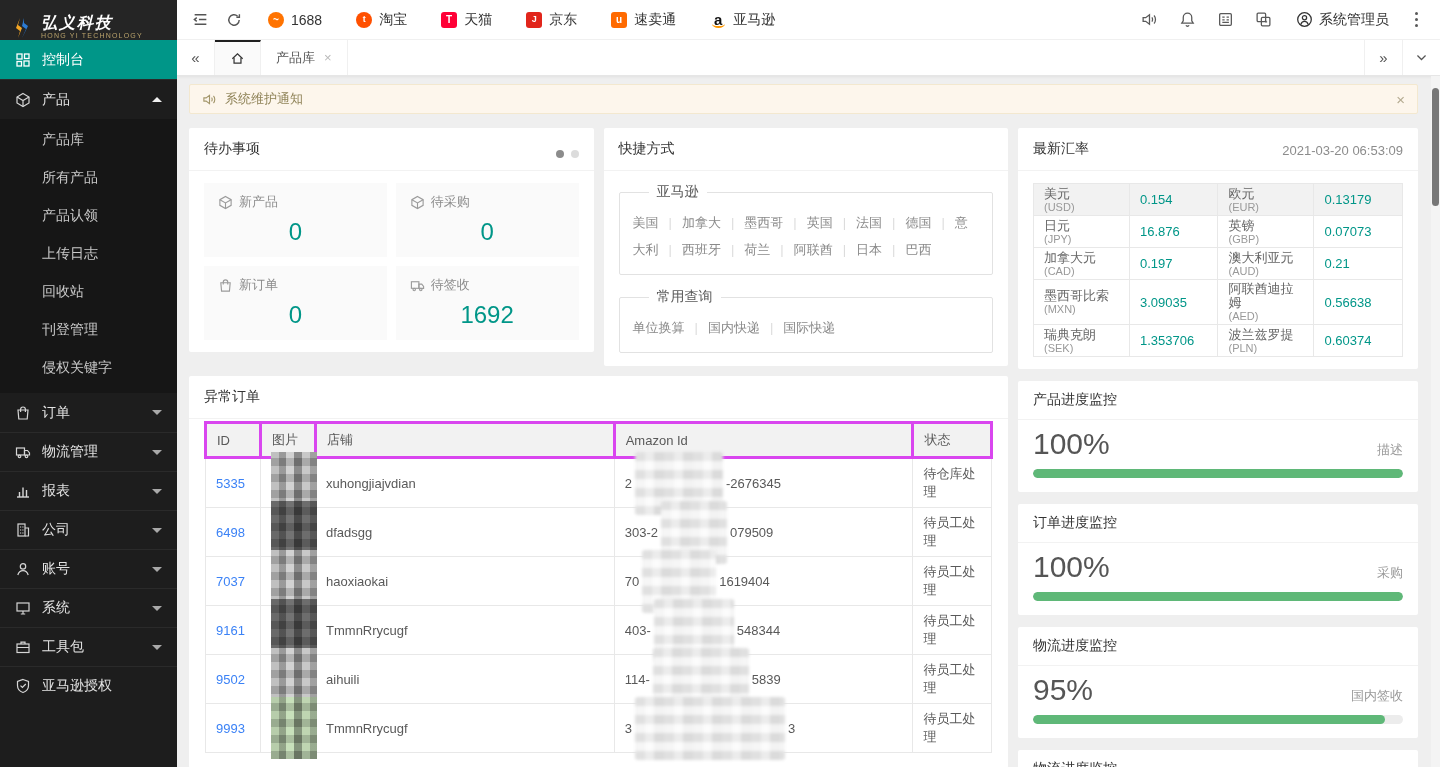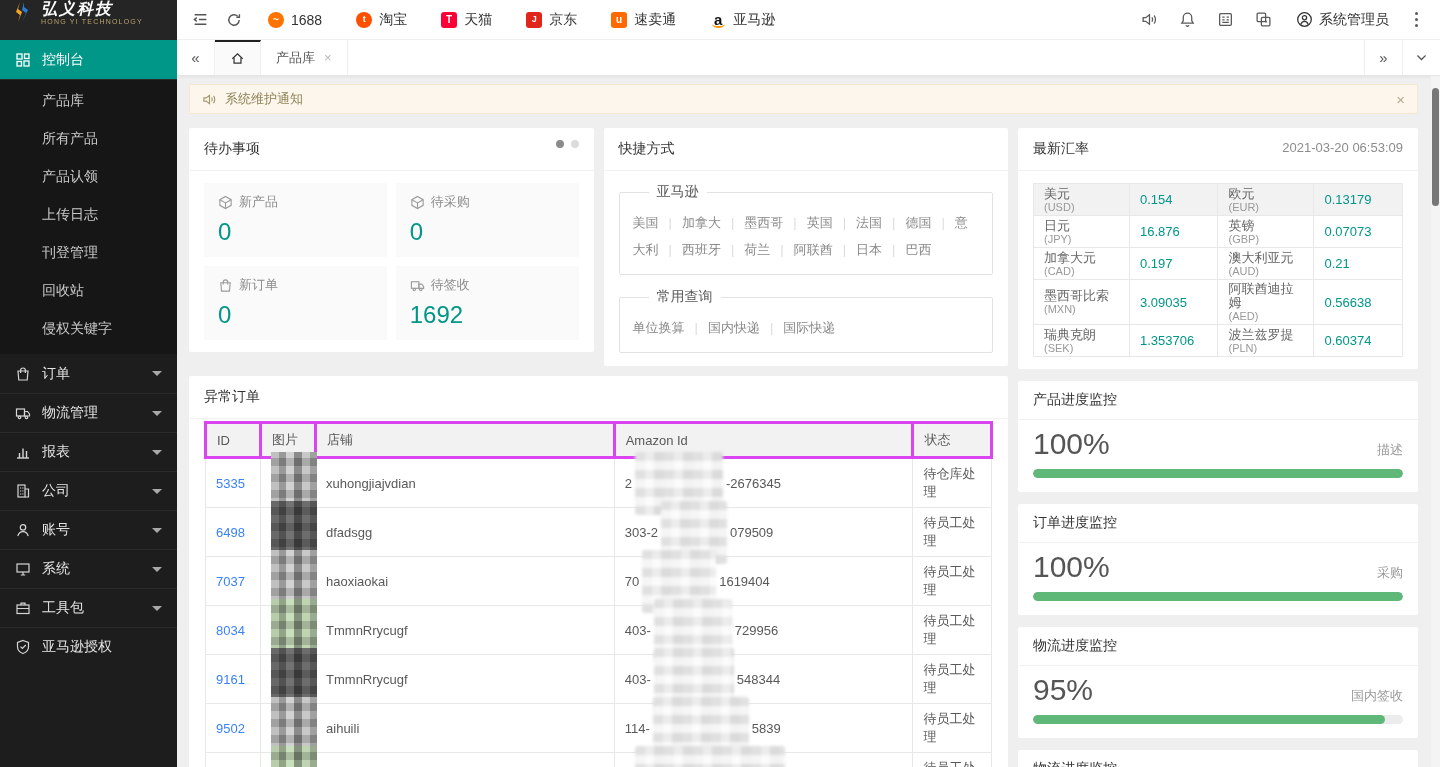--- a/index.html
+++ b/index.html
@@ -3,21 +3,21 @@
 <meta charset="utf-8">
 <style>
   * { box-sizing: border-box; margin: 0; padding: 0; }
   html,body { width:1440px; height:767px; overflow:hidden; }
   body { font-family:"Liberation Sans","DejaVu Sans",sans-serif; background:#efefef; color:#333; font-size:13px; }
   .app { display:flex; width:100%; height:100%; }
   svg { display:block; }
 
   
   .sidebar { width:177px; flex-shrink:0; background:#1d1d1d; display:flex; flex-direction:column; overflow:hidden; }
-  .logo { height:40px; background:#252525; display:flex; align-items:flex-start; gap:7px; padding:0 10px; cursor:pointer; }
+  .logo { height:40px; background:#252525; display:flex; align-items:flex-end; gap:7px; padding:0 10px; cursor:pointer; }
   .logo-txt .cn { color:#fff; font-size:16px; font-weight:bold; font-style:italic; letter-spacing:2px; line-height:17px; }
   .logo-txt .en { color:#b9a26b; font-size:7px; letter-spacing:1.2px; line-height:9px; }
   .menu { flex:1; overflow:hidden; }
   .menu-item { height:39px; display:flex; align-items:center; gap:11px; padding:0 15px; font-size:14px; color:#e3e3e3; cursor:pointer; position:relative; }
   .menu-item + .menu-item, .menu-group { border-top:1px solid rgba(255,255,255,.06); }
   .menu-item.active { background:#009688; color:#fff; }
   .menu-item .mi { width:16px; height:16px; color:#d6d6d6; flex-shrink:0; }
   .menu-item.active .mi { color:#fff; }
   .caret { margin-left:auto; width:0; height:0; border-left:5px solid transparent; border-right:5px solid transparent; }
   .caret.down { border-top:5px solid #a9a9a9; }
@@ -59,30 +59,30 @@
   
   .content { flex:1; padding:8px 22px 0 12px; overflow:hidden; position:relative; }
   .notice { height:30px; background:#fdf6ec; border:1px solid #f3e8cf; border-radius:2px; display:flex; align-items:center; gap:8px; padding:0 12px; color:#8f8358; margin-bottom:14px; }
   .notice .n-ico { width:15px; height:15px; color:#a3966a; }
   .notice .x { margin-left:auto; color:#b4ab90; font-size:15px; cursor:pointer; }
 
   .cols { display:flex; gap:10px; }
   .col-left { flex:1; min-width:0; }
   .col-right { width:400px; flex-shrink:0; }
   .panel { background:#fff; border-radius:2px; }
-  .panel-h { display:flex; align-items:flex-start; padding:12px 15px; border-bottom:1px solid #f2f2f2; font-size:14px; color:#333; }
+  .panel-h { display:flex; align-items:flex-end; padding:12px 15px; border-bottom:1px solid #f2f2f2; font-size:14px; color:#333; }
   .row-top { display:flex; gap:10px; align-items:flex-start; margin-bottom:10px; }
   .row-top .panel { flex:1; min-width:0; }
 
   
   .dots { margin-left:auto; display:flex; gap:7px; }
   .dot { width:8px; height:8px; border-radius:50%; background:#dcdcdc; cursor:pointer; }
   .dot.on { background:#8c8c8c; }
   .todo-grid { display:grid; grid-template-columns:1fr 1fr; gap:9px; padding:12px 15px; }
-  .todo-card { background:#fafafa; padding:10px 14px 11px; }
+  .todo-card { background:#fafafa; padding:10px 14px 11px;text-align:center; }
   .todo-label { display:flex; align-items:center; gap:6px; color:#8c8c8c; font-size:13px; }
   .todo-label .ti { width:15px; height:15px; color:#9b9b9b; }
   .todo-value { color:#009688; font-size:24px; line-height:28px; margin-top:7px; }
 
   
   .sc-body { padding:12px 15px 13px; }
   .sc-group { border:1px solid #e2e2e2; border-radius:2px; padding:6px 13px 11px; }
   .sc-group + .sc-group { margin-top:13px; }
   .sc-legend { font-size:14px; color:#595959; padding:0 8px; margin-left:16px; }
   .sc-links { font-size:13px; color:#8a8a8a; line-height:27px; padding-top:2px; }
@@ -162,27 +162,37 @@
               <rect x="2" y="2" width="5" height="5"></rect>
               <rect x="9.5" y="2" width="4.5" height="4.5"></rect>
               <rect x="2" y="9.5" width="4.5" height="4.5"></rect>
               <rect x="9" y="9" width="5" height="5"></rect>
             </svg>
           </span>
         <span>控制台</span>
       </div>
 
       <div class="menu-group">
+        <div class="menu-item">
+          <span class="mi">
+              <svg viewBox="0 0 16 16" fill="none" stroke="currentColor" stroke-width="1.2">
+                <path d="M8 1.5 14 5v6L8 14.5 2 11V5z"></path>
+                <path d="M2 5l6 3.5L14 5M8 8.5v6"></path>
+              </svg>
+            </span>
+          <span>产品</span>
+          <i class="caret up"></i>
+        </div>
         <div class="submenu">
           <a class="sub-item">产品库</a>
           <a class="sub-item">所有产品</a>
           <a class="sub-item">产品认领</a>
           <a class="sub-item">上传日志</a>
+          <a class="sub-item">回收站</a>
           <a class="sub-item">刊登管理</a>
-          <a class="sub-item">回收站</a>
           <a class="sub-item">侵权关键字</a>
         </div>
       </div>
 
       <div class="menu-item">
         <span class="mi">
             <svg viewBox="0 0 16 16" fill="none" stroke="currentColor" stroke-width="1.2">
               <path d="M3 5h10l-.8 9H3.8z"></path>
               <path d="M5.6 7V4.4a2.4 2.4 0 0 1 4.8 0V7"></path>
             </svg>
@@ -508,29 +518,20 @@
                   <tr>
                     <td><span class="oid">7037</span></td>
                     <td class="img-cell">
                         <div class="mosaic" data-variant="light"></div>
                       </td>
                     <td>haoxiaokai</td>
                     <td><span class="aid-wrap"><span>70</span><span class="strip" style="width: 74px;"></span><span>1619404</span></span></td>
                     <td>待员工处理</td>
                   </tr>
                   <tr>
-                    <td><span class="oid">8034</span></td>
-                    <td class="img-cell">
-                        <div class="mosaic" data-variant="olive"></div>
-                      </td>
-                    <td>TmmnRrycugf</td>
-                    <td><span class="aid-wrap"><span>403-</span><span class="strip" style="width: 78px;"></span><span>729956</span></span></td>
-                    <td>待员工处理</td>
-                  </tr>
-                  <tr>
                     <td><span class="oid">9161</span></td>
                     <td class="img-cell">
                         <div class="mosaic" data-variant="dark"></div>
                       </td>
                     <td>TmmnRrycugf</td>
                     <td><span class="aid-wrap"><span>403-</span><span class="strip" style="width: 80px;"></span><span>548344</span></span></td>
                     <td>待员工处理</td>
                   </tr>
                   <tr>
                     <td><span class="oid">9502</span></td>

